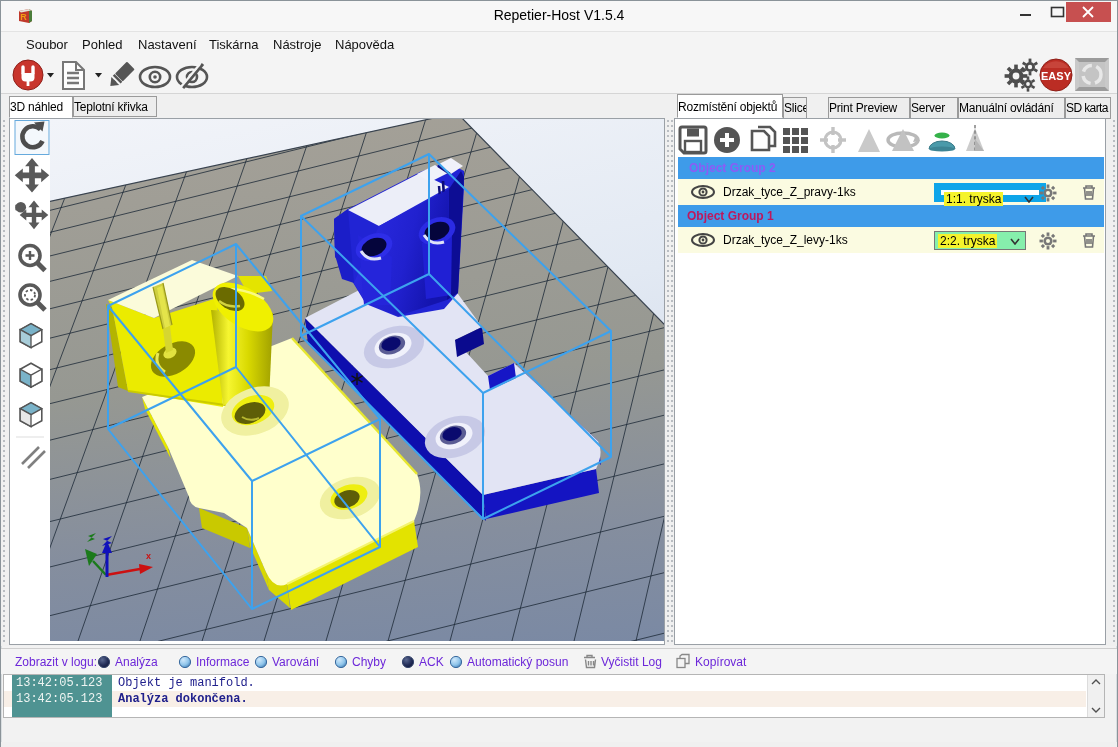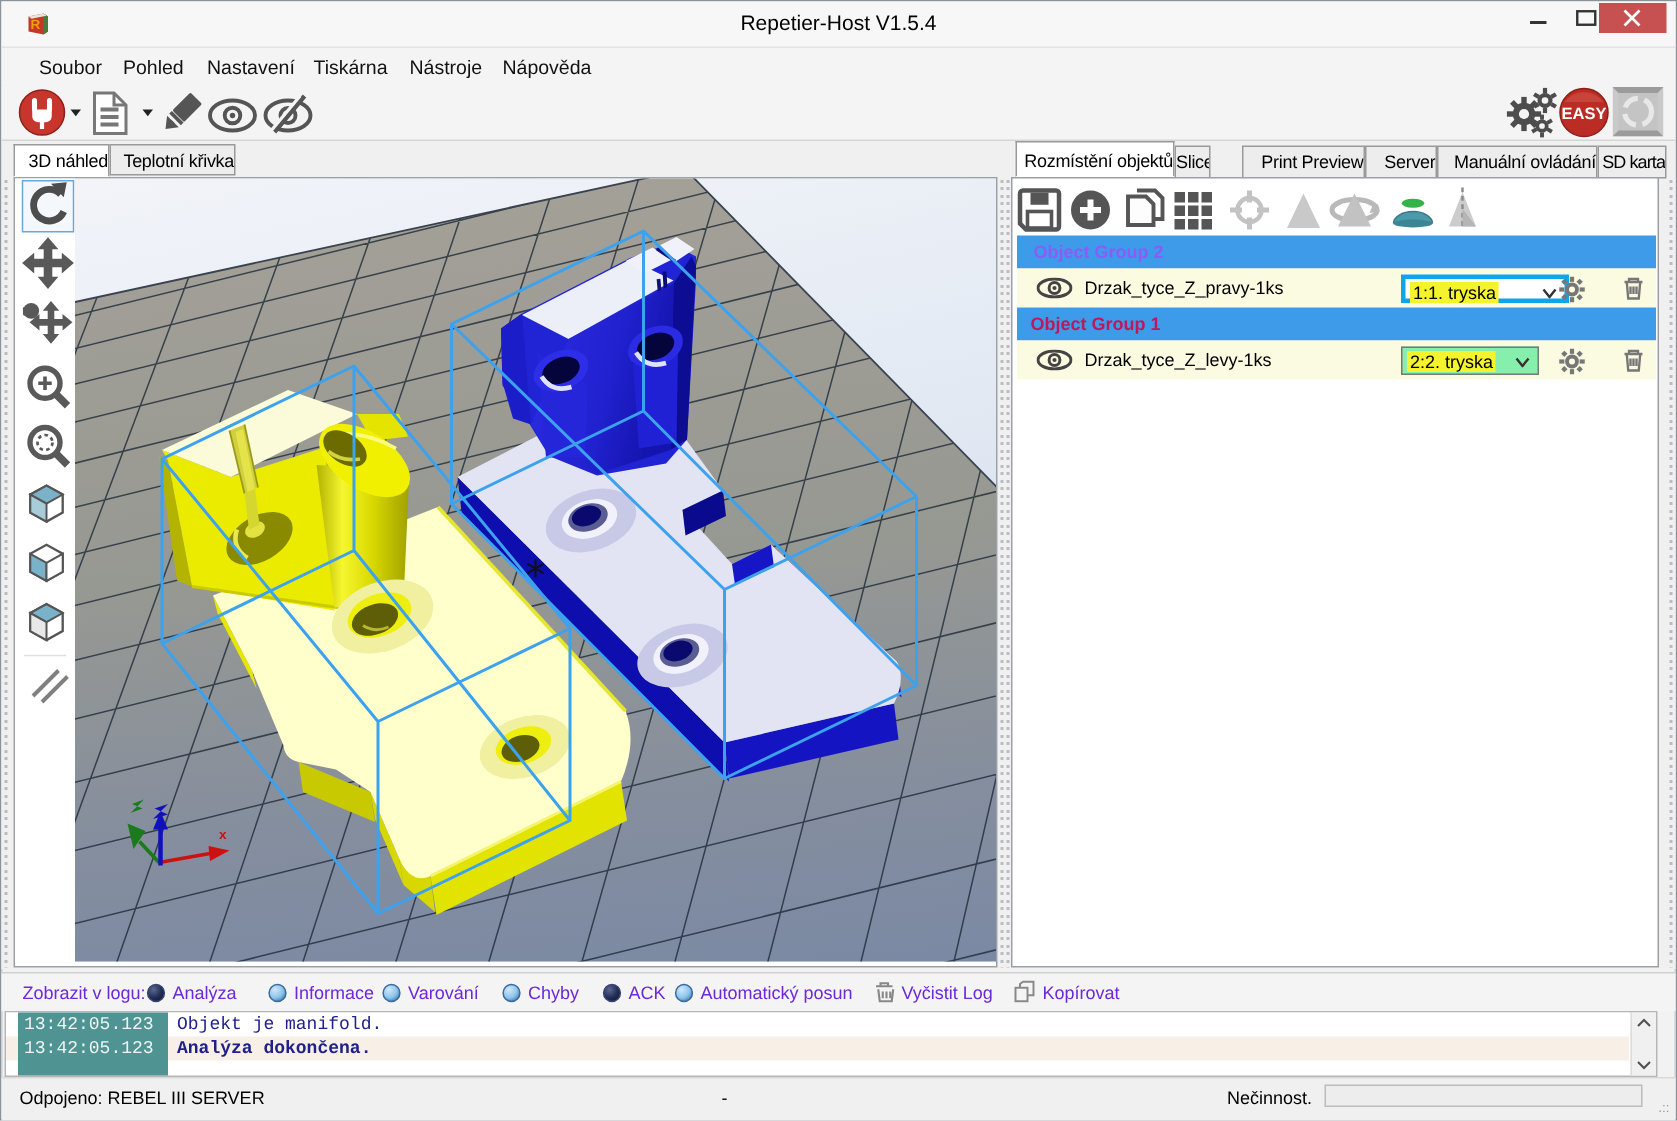--- a/index.html
+++ b/index.html
@@ -10,21 +10,21 @@
 .capbtn{position:absolute;top:1px;height:20px;text-align:center;color:#222;font-size:12px}
 #btnmin{right:77px;width:30px}#btnmax{right:42px;width:36px}
 #btnclose{right:6px;width:45px;background:#c75050;color:#fff}
 
 #menu{position:absolute;left:0;top:30px;width:100%;height:26px;background:#f4f4f4;border-top:1px solid #e3e3e3}
 #menu span{position:absolute;top:5px;font-size:13px;color:#111}
 
 #tbar{position:absolute;left:0;top:56px;width:100%;height:37px;background:#f4f4f4;border-bottom:1px solid #d5d5d5}
 
 #content{position:absolute;left:0;top:93px;width:100%;height:552px;background:#f0f0f0}
-.tab{position:absolute;font-size:12px;color:#000;border:1px solid #9a9a9a;background:#ededed;height:22px;padding:3px 0 0 0;white-space:nowrap;overflow:hidden;text-align:right;letter-spacing:-0.2px}
+.tab{position:absolute;font-size:12px;color:#000;border:1px solid #9a9a9a;background:#ededed;height:22px;padding:3px 0 0 0;white-space:nowrap;overflow:hidden;text-align:left;letter-spacing:-0.2px}
 .tabact{background:#fff;border-bottom:1px solid #fff;z-index:3}
 #lpanel{position:absolute;left:8px;top:24px;width:656px;height:527px;border:1px solid #9aa0a6;background:#fff}
 #ltools{position:absolute;left:0;top:0;width:40px;height:525px;background:#fff}
 #scene{position:absolute;left:40px;top:0px;width:614px;height:522px}
 #rpanel{position:absolute;left:673px;top:24px;width:432px;height:527px;border:1px solid #9aa0a6;background:#fff}
 
 #logbar{position:absolute;left:0;top:647px;width:100%;height:26px;background:#f4f4f4;border-top:1px solid #cfcfcf}
 #logbar .lb{position:absolute;top:6px;font-size:12px;color:#6d28d9}
 #logarea{position:absolute;left:2px;top:673px;width:1102px;height:44px;background:#fff;border:1px solid #b5b5b5;font-family:"Liberation Mono",monospace;font-size:12px}
 #statusbar{position:absolute;left:0;top:717px;width:100%;height:24px;background:#f0f0f0;border-top:1px solid #d9d9d9;font-size:12px}
@@ -439,21 +439,21 @@
           <circle cx="12" cy="7" r="3.6" fill="none" stroke="#444" stroke-width="2"></circle>
           <circle cx="12" cy="7" r="1.4" fill="#444"></circle>
         </svg>
       <svg width="24" height="14" viewBox="0 0 24 14" style="position:absolute;left:16px;top:114px">
           <ellipse cx="12" cy="7" rx="11" ry="6" fill="none" stroke="#444" stroke-width="2"></ellipse>
           <circle cx="12" cy="7" r="3.6" fill="none" stroke="#444" stroke-width="2"></circle>
           <circle cx="12" cy="7" r="1.4" fill="#444"></circle>
         </svg>
       <div style="position:absolute;left:48px;top:66px;font-size:12px;color:#000">Drzak_tyce_Z_pravy-1ks</div>
       <div style="position:absolute;left:48px;top:114px;font-size:12px;color:#000">Drzak_tyce_Z_levy-1ks</div>
-      <div class="selbox" style="position:absolute;left:259px;top:64px;width:112px;height:19px;background:#fff;border:3px solid #0ea5e9">
+      <div class="selbox" style="position:absolute;left:259px;top:64px;width:112px;height:19px;background:#fff;border:7px solid #0ea5e9">
           <span style="position:absolute;left:3px;top:2px;font-size:12px;background:#f5f32c;padding:0 2px">1:1. tryska</span>
           <svg width="10" height="7" style="position:absolute;right:5px;top:6px">
             <path d="M1 1 L5 6 L9 1" fill="none" stroke="#333" stroke-width="1.6"></path>
           </svg>
         </div>
       <div class="selbox" style="position:absolute;left:259px;top:112px;width:92px;height:19px;background:#86efac;border:1px solid #777">
           <span style="position:absolute;left:3px;top:2px;font-size:12px;background:#f5f32c;padding:0 2px">2:2. tryska</span>
           <svg width="10" height="7" style="position:absolute;right:5px;top:6px">
             <path d="M1 1 L5 6 L9 1" fill="none" stroke="#333" stroke-width="1.6"></path>
           </svg>
@@ -552,21 +552,14 @@
     <div style="position:absolute;left:12px;top:17px;color:#eef4f2;font-size:12px">13:42:05.123</div>
     <div style="position:absolute;left:114px;top:1px;color:#20208c;font-size:12px;font-weight:normal">Objekt je manifold.</div>
     <div style="position:absolute;left:114px;top:17px;color:#20208c;font-size:12px;font-weight:bold">Analýza dokončena.</div>
     <div style="position:absolute;left:1083px;top:0;width:17px;height:42px;background:#f0f0f0;border-left:1px solid #dcdcdc">
       <svg width="16" height="42">
           <path d="M4 9 l4 -4 4 4" fill="none" stroke="#505050" stroke-width="1.4"></path>
           <path d="M4 33 l4 4 4 -4" fill="none" stroke="#505050" stroke-width="1.4"></path>
         </svg>
     </div>
   </div>
-  <div id="statusbar">
-    <span style="position:absolute;left:12px;top:6px">Odpojeno: REBEL III SERVER</span>
-    <span style="position:absolute;left:480px;top:6px">-</span>
-    <span style="position:absolute;left:817px;top:6px">Nečinnost.</span>
-    <div style="position:absolute;left:882px;top:4px;width:212px;height:15px;background:#ededed;border:1px solid #bcbcbc"></div>
-    <div style="position:absolute;right:4px;top:14px;color:#999;font-size:9px">.::</div>
-  </div>
   <div id="bstrip"></div>
 </div>
 
 </body></html>

